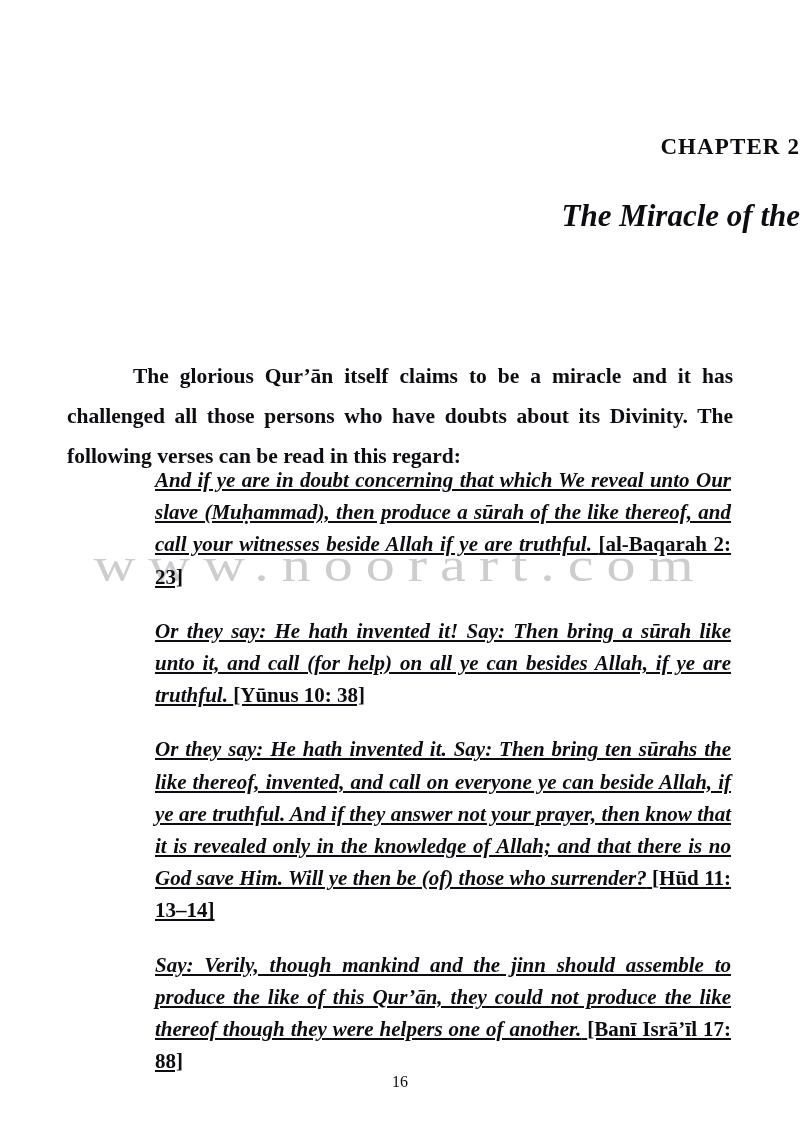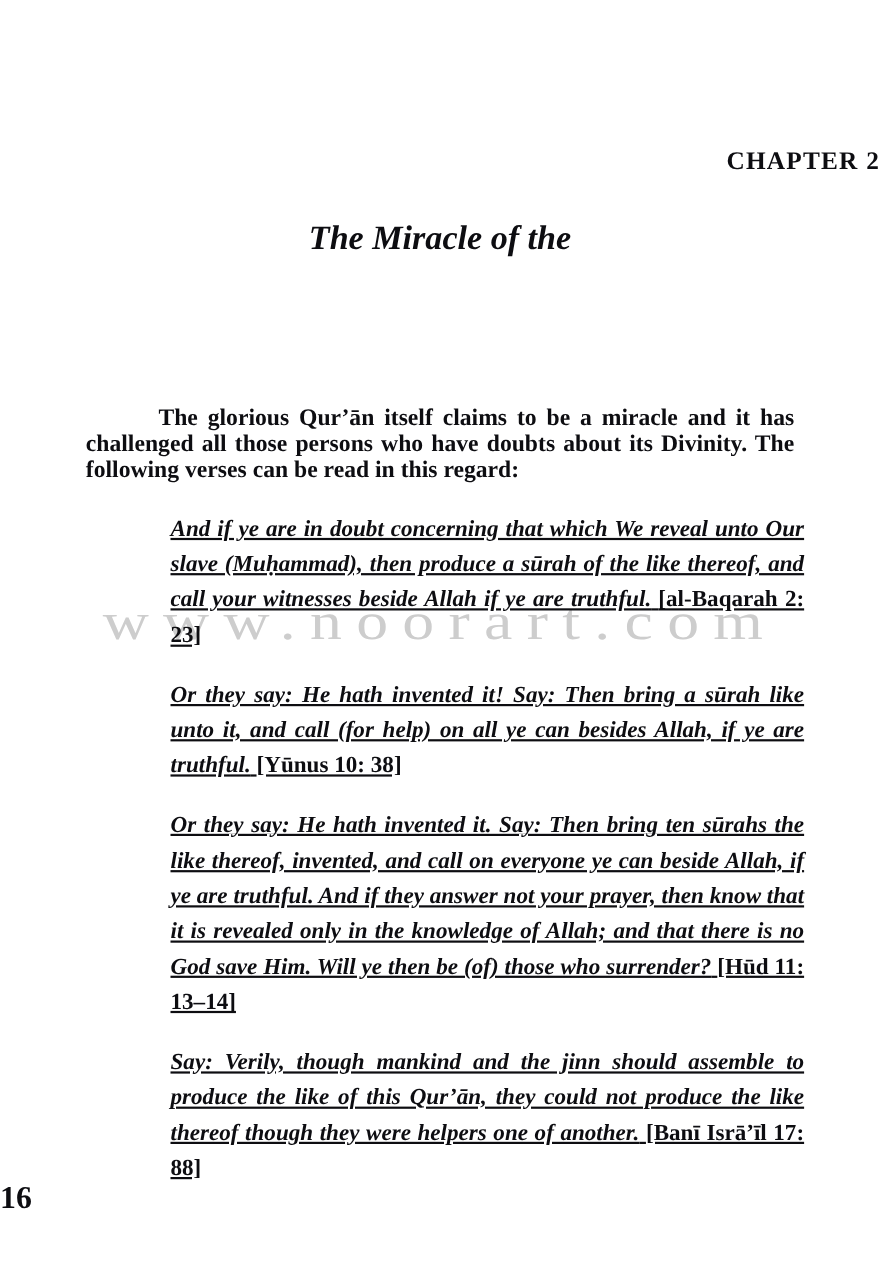--- a/index.html
+++ b/index.html
@@ -58,42 +58,42 @@
     letter-spacing: 1.1px;
     font-weight: 700;
     font-family: "Liberation Serif", "DejaVu Serif", serif;
   }
 
   .chapter-title {
     position: absolute;
     left: 0;
     right: 0;
     top: 192px;
-    text-align: center;
+    text-align: right;
     font-size: 31px;
     line-height: 48px;
     font-style: italic;
     font-weight: 700;
     font-family: "Liberation Serif", "DejaVu Serif", serif;
   }
   .chapter-title .line { display: block; }
 
   .body-block {
     position: absolute;
     left: 66px;
     top: 355px;
     width: 668px;
   }
 
   .intro-paragraph {
-    margin: 12px;
+    margin: 1px;
     text-align: justify;
     text-indent: 66px;
     font-size: 21.5px;
-    line-height: 24px;
+    line-height: 40px;
     font-weight: 700;
     font-family: "Liberation Serif", "DejaVu Serif", serif;
   }
 
   .quotes {
     position: absolute;
     left: 155px;
     top: 464px;
     width: 576px;
     text-decoration: underline;
@@ -113,23 +113,23 @@
   .quote .citation {
     font-style: normal;
     font-weight: 700;
   }
 
   .page-number {
     position: absolute;
     left: 0;
     right: 0;
     top: 1073px;
-    text-align: left;
-    font-size: 29px;
-    font-weight: 700;
+    text-align: center;
+    font-size: 16px;
+    font-weight: 400;
     font-family: "Liberation Serif", "DejaVu Serif", serif;
   }
 </style>
 </head>
 <body>
 
 <div class="page">
 
   <div class="watermark">www.noorart.com</div>
 

